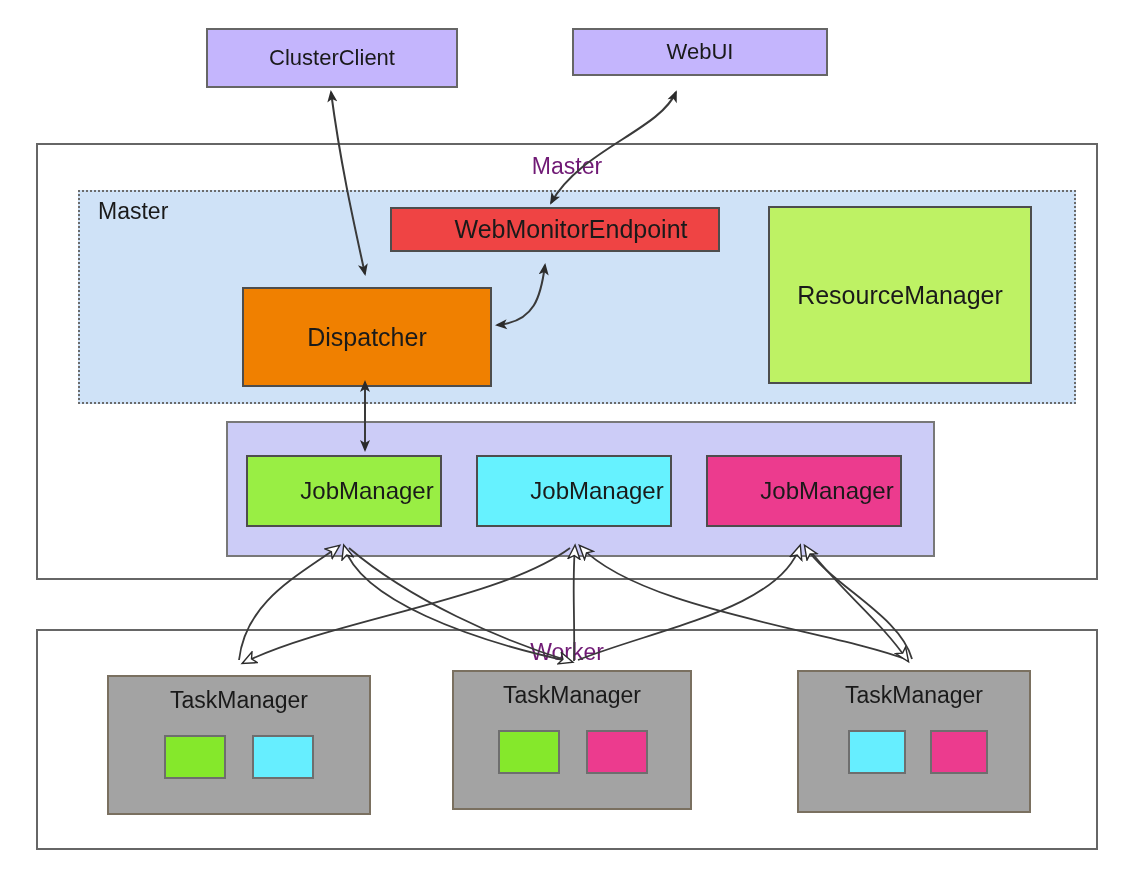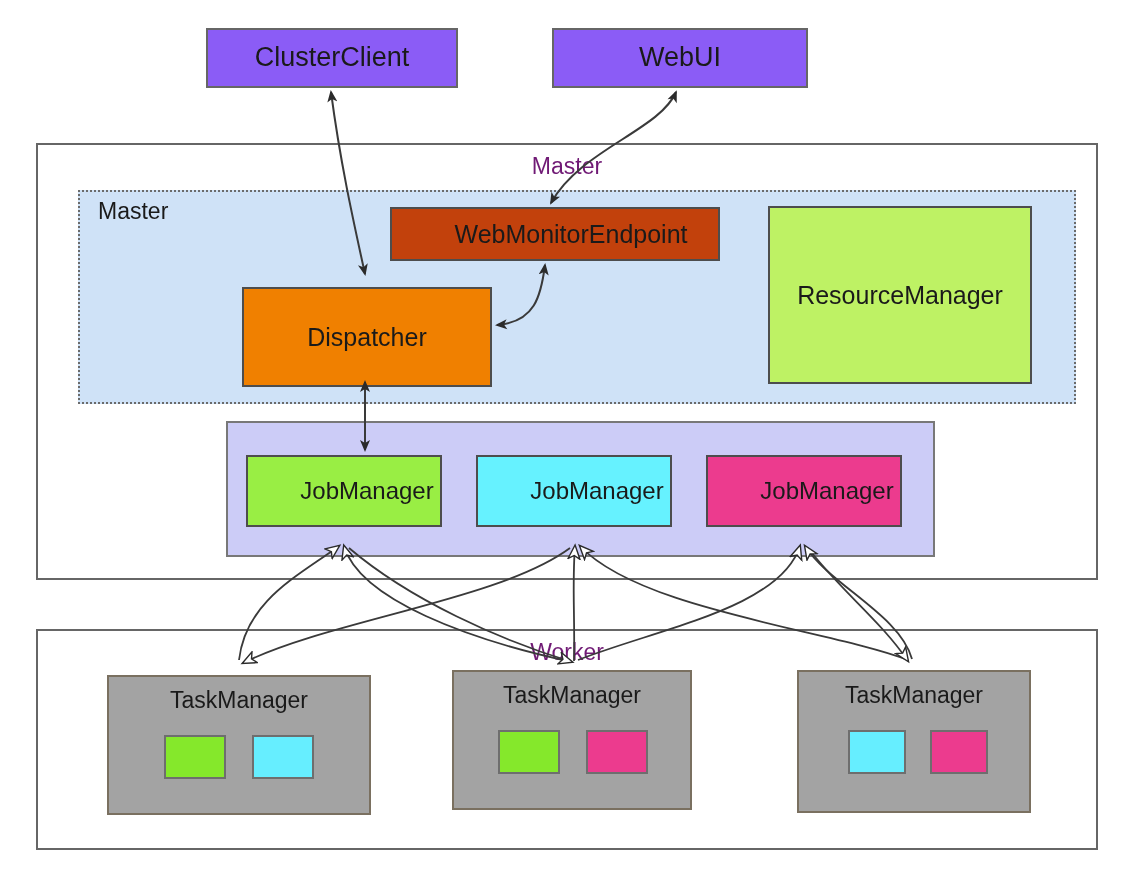--- a/index.html
+++ b/index.html
@@ -22,23 +22,23 @@
     position: absolute;
     box-sizing: border-box;
     display: flex;
     align-items: center;
     justify-content: center;
     text-align: center;
     line-height: 1.15;
   }
   
   .plain-box {
-    background: #8b5cf6;
+    background: #c4b5fd;
     border: 2px solid #666666;
-    font-size: 27px;
+    font-size: 22px;
     color: #1a1a1a;
   }
   
   .group-box {
     background: transparent;
     border: 2px solid #666666;
     align-items: flex-start;
     justify-content: center;
   }
   .group-label {
@@ -101,33 +101,33 @@
 </style>
 </head>
 <body>
 
 <div id="canvas">
 
   <div class="box plain-box" style="left:206px; top:28px; width:252px; height:60px;">
     <span>ClusterClient</span>
   </div>
 
-  <div class="box plain-box" style="left:552px; top:28px; width:256px; height:60px;">
+  <div class="box plain-box" style="left:572px; top:28px; width:256px; height:48px;">
     <span>WebUI</span>
   </div>
 
   <div class="box group-box" style="left:36px; top:143px; width:1062px; height:437px;">
     <span class="group-label">Master</span>
   </div>
 
   <div class="box share-box" style="left:78px; top:190px; width:998px; height:214px;">
     <span class="share-label">Master</span>
   </div>
 
-  <div class="box svc" style="left:390px; top:207px; width:330px; height:54px; background:#c2410c;padding-left:32px;">
+  <div class="box svc" style="left:390px; top:207px; width:330px; height:45px; background:#ef4444;padding-left:32px;">
     <span>WebMonitorEndpoint</span>
   </div>
 
   <div class="box svc" style="left:242px; top:278px; width:250px; height:100px; background:#f08000;margin-top:9px;">
     <span>Dispatcher</span>
   </div>
 
   <div class="box svc" style="left:768px; top:206px; width:264px; height:178px; background:#bef264;">
     <span>ResourceManager</span>
   </div>

